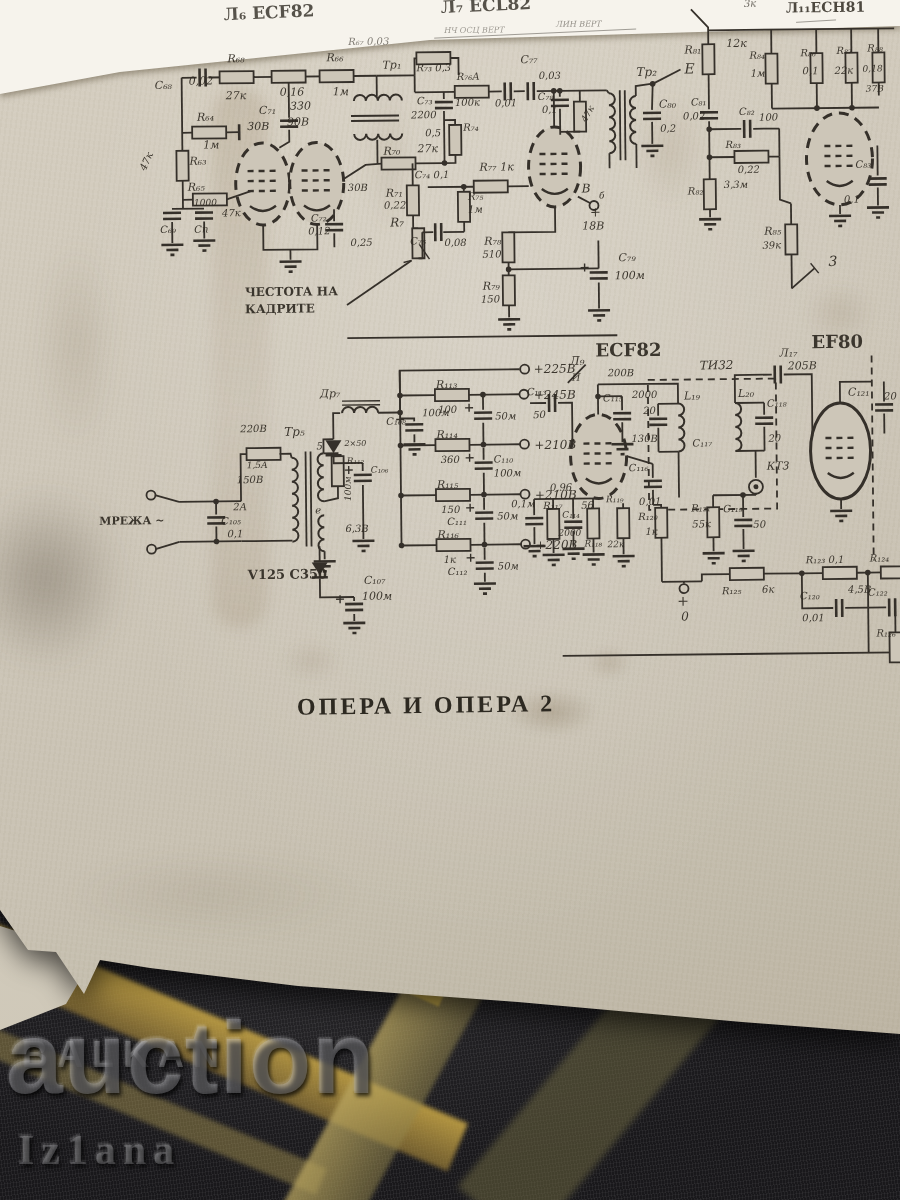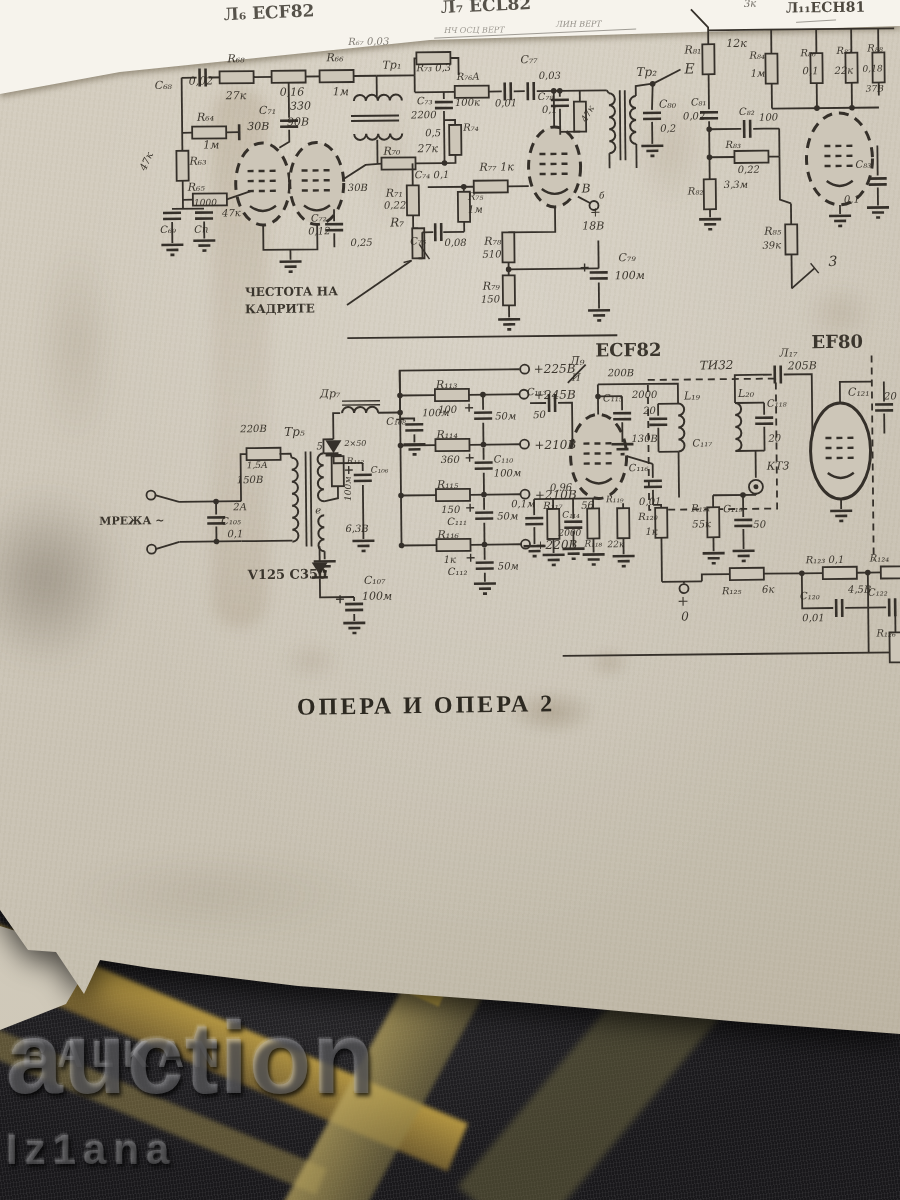--- a/index.html
+++ b/index.html
@@ -55,21 +55,21 @@
   
   svg.schematic{position:absolute;left:0;top:0;transform:rotate(-0.6deg);transform-origin:450px 400px;pointer-events:none;}
 
   .title{position:absolute;left:297px;top:692px;font-family:"Liberation Serif",serif;font-weight:bold;font-size:24px;letter-spacing:3px;color:#2d2921;transform:rotate(-0.8deg);}
 
   
   .wm{position:absolute;font-family:"Liberation Sans",sans-serif;font-weight:bold;color:rgba(195,195,200,.32);
       text-shadow:2px 3px 4px rgba(0,0,0,.75), -1px -2px 2px rgba(255,255,255,.2);}
   .wm-balkan{left:22px;top:986px;font-size:36px;letter-spacing:9px;margin-top:48px;}
   .wm-auction{left:6px;top:1000px;font-size:102px;letter-spacing:1px;color:rgba(200,200,205,.30);}
-  .wm-iz{left:6px;top:1126px;font-size:42px;letter-spacing:7px;color:rgba(185,185,190,.30);}
+  .wm-iz{left:18px;top:1126px;font-size:42px;letter-spacing:7px;color:rgba(185,185,190,.30);font-family:Liberation Serif, serif;}
 </style>
 </head>
 <body>
 
 <div class="fabric">
   <div class="stripe fs1"></div>
   <div class="stripe fs2"></div>
   <div class="stripe fs3"></div>
   <div class="stripe fs4"></div>
   <div class="stripe fs5"></div>

